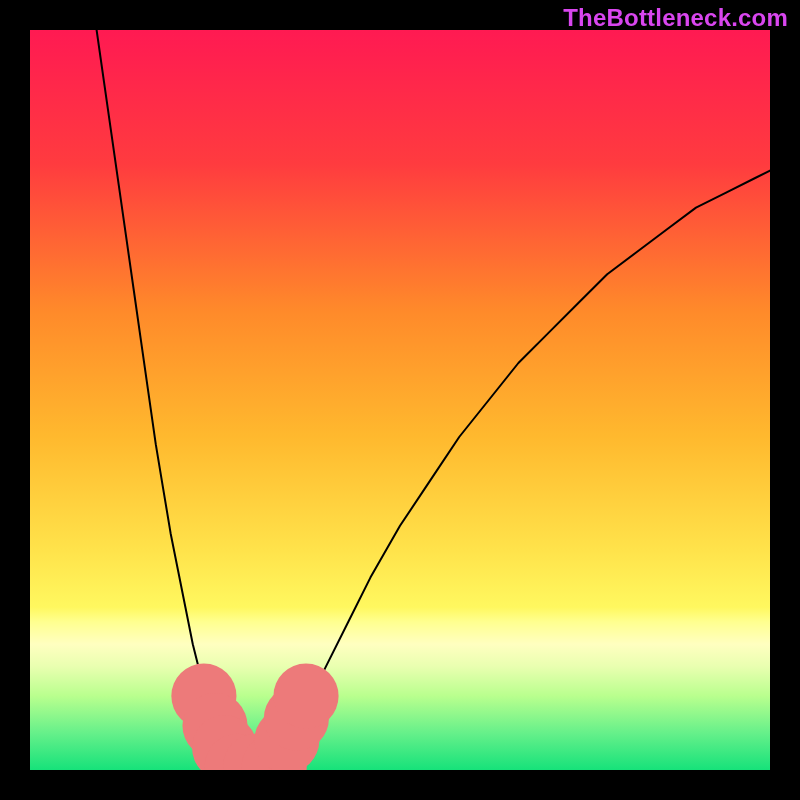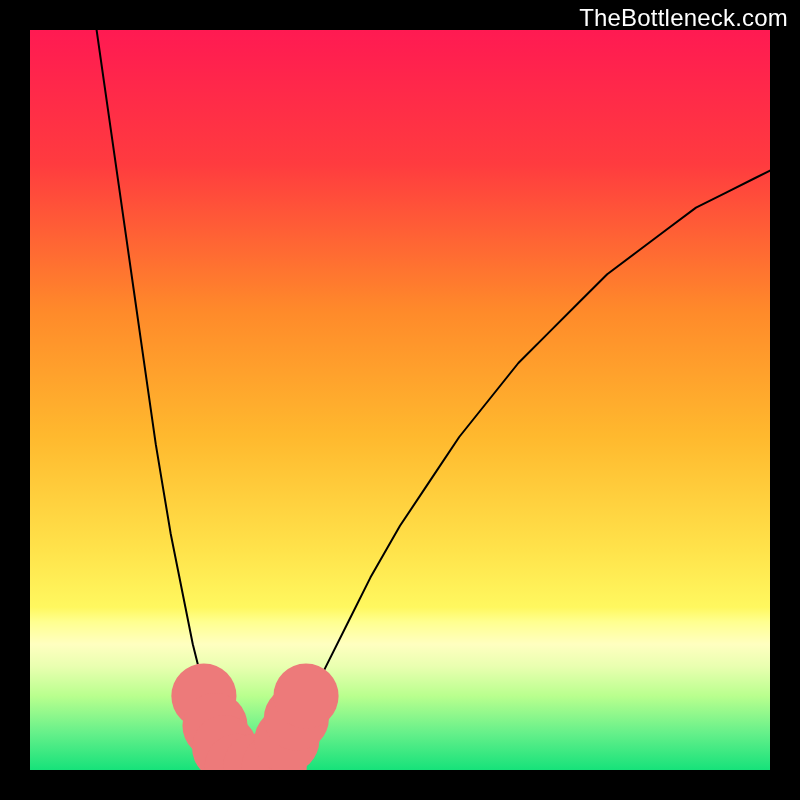--- a/index.html
+++ b/index.html
@@ -16,22 +16,22 @@
     top: 30px;
     width: 740px;
     height: 740px;
   }
   .watermark {
     position: absolute;
     top: 4px;
     right: 12px;
     font-family: Arial, Helvetica, sans-serif;
     font-size: 24px;
-    font-weight: 400;
-    color: #ffffff;
+    font-weight: 700;
+    color: #d946ef;
     letter-spacing: 0.2px;
     z-index: 10;
   }
   svg { position: absolute; inset: 0; }
 </style>
 </head>
 <body>
 
 <div class="frame">
   <div class="watermark">TheBottleneck.com</div>

